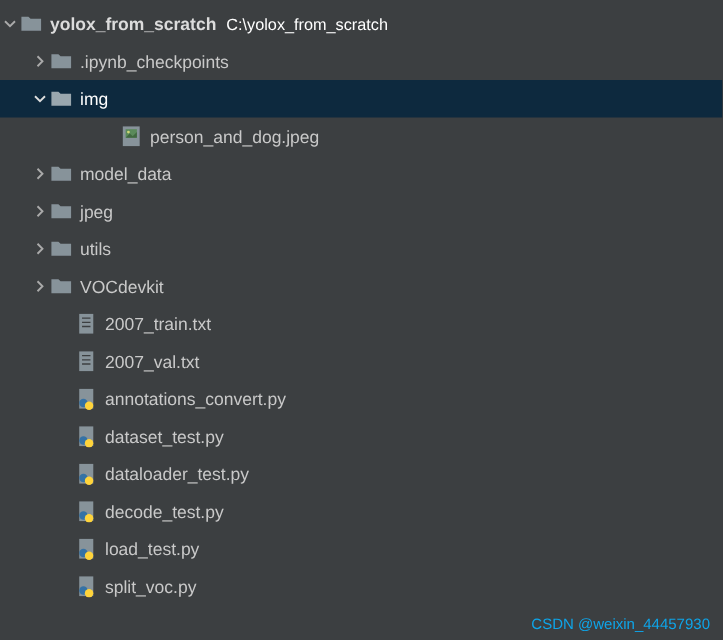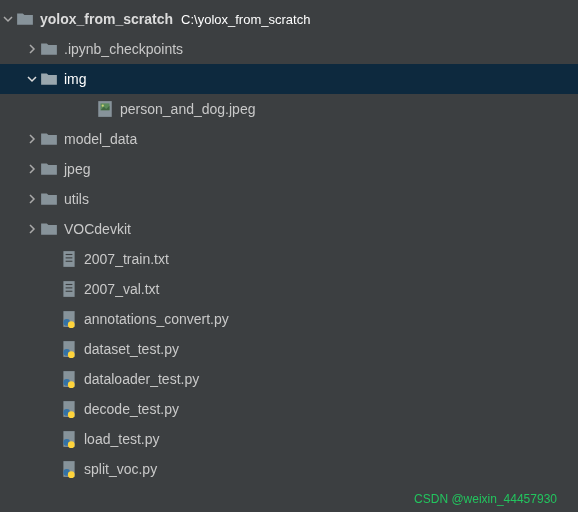--- a/index.html
+++ b/index.html
@@ -66,22 +66,22 @@
     .tree-row .path {
       color: #ffffff;
       margin-left: 8px;
       font-size: 13px;
     }
     .indent-1 { padding-left: 24px; }
     .indent-file { padding-left: 60px; align-items: center; }
     .watermark {
       position: absolute;
       bottom: 6px;
-      right: 21px;
-      color: #22c55e;
+      right: 10px;
+      color: #0ea5e9;
       font-size: 12px;
     }
   </style>
 </head>
 <body>
 
 <div class="tree">
 
   <div class="tree-row">
     <span class="arrow">

